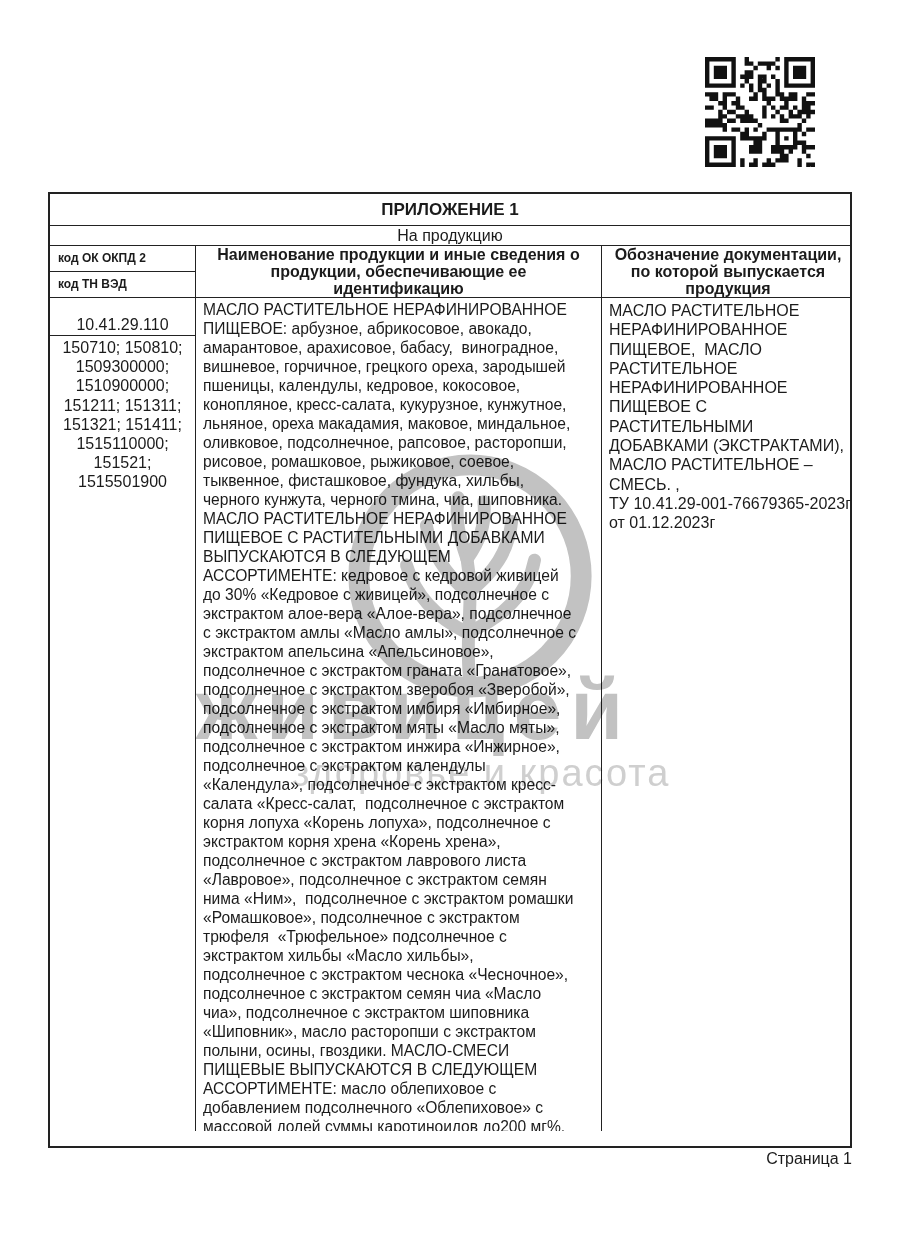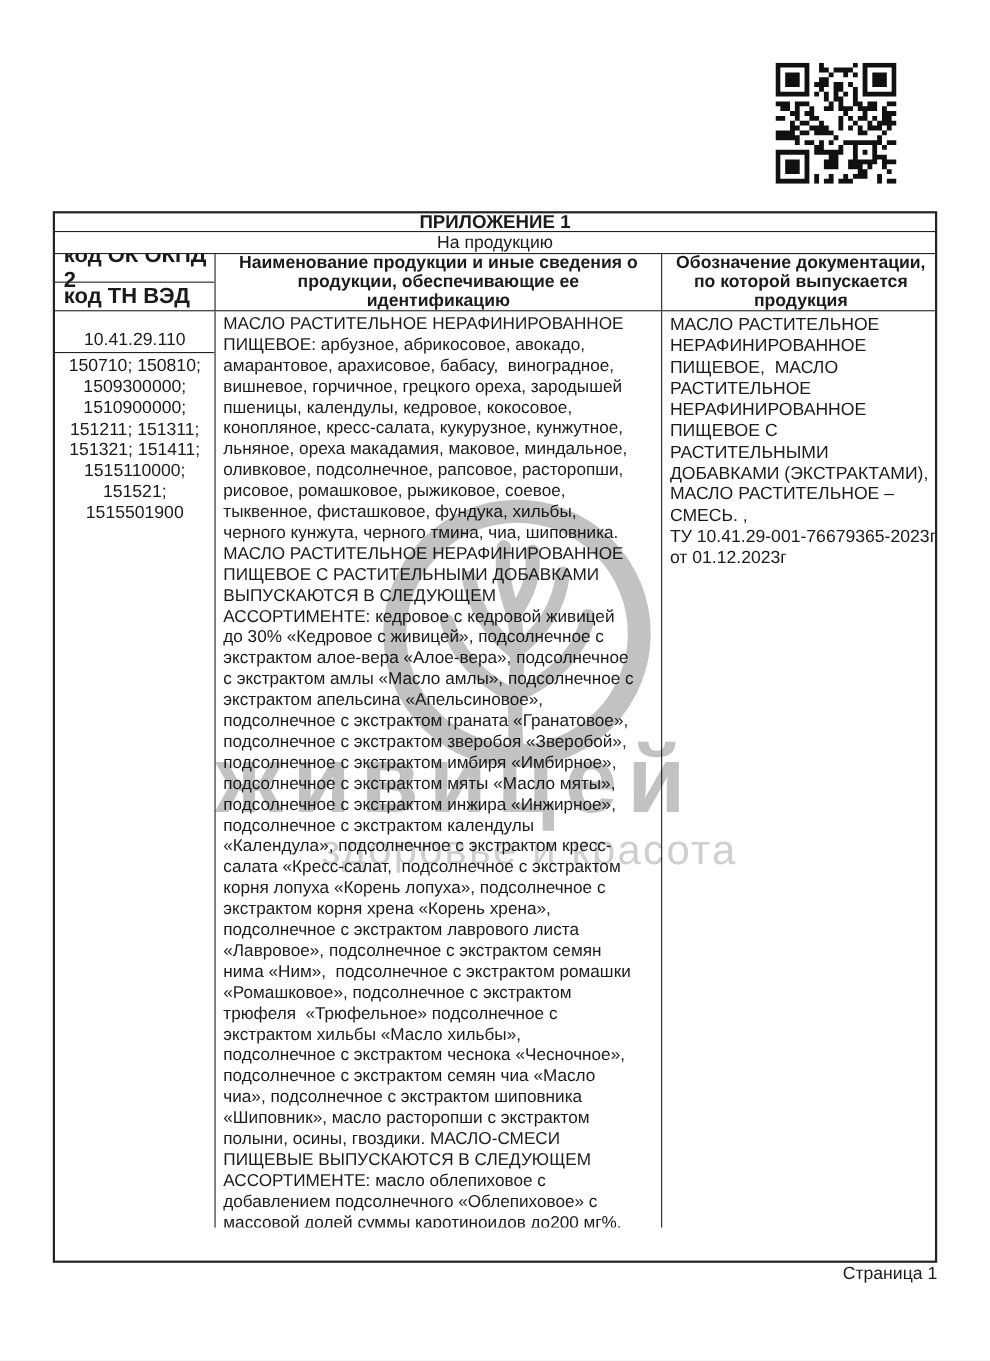--- a/index.html
+++ b/index.html
@@ -5,31 +5,31 @@
   html,body{margin:0;padding:0;background:#e8e8e8;}
   .page{position:relative;width:900px;height:1237px;background:#ffffff;overflow:hidden;
         font-family:"Liberation Sans", sans-serif;color:#1b1b1b;}
   
   .qr{position:absolute;left:705px;top:57px;width:110px;height:110px;}
   .qr svg{width:100%;height:100%;}
   
   .doc-table{position:absolute;left:48px;top:192px;width:804px;height:956px;
              border:2px solid #222;box-sizing:border-box;}
   .trow{box-sizing:border-box;border-bottom:1.5px solid #222;overflow:hidden;}
-  .r1{height:17px;display:flex;align-items:center;justify-content:center;
+  .r1{height:32px;display:flex;align-items:center;justify-content:center;
       font-weight:bold;font-size:17px;}
   .r2{height:22px;display:flex;align-items:center;justify-content:center;font-size:17px;}
   .r2 .b{font-weight:bold;white-space:pre;}
   .r3{height:20px;display:flex;align-items:center;justify-content:center;font-size:16px;}
   .r4{height:52px;display:grid;grid-template-columns:146px 406px 252px;}
   .r4 .hc{box-sizing:border-box;border-right:1.5px solid #222;overflow:hidden;}
   .r4 .hc:last-child{border-right:none;}
   .codecol-head{display:flex;flex-direction:column;}
   .codecol-head .half{box-sizing:border-box;height:26px;display:flex;align-items:center;
-      padding-left:8px;font-weight:bold;font-size:20px;}
+      padding-left:8px;font-weight:bold;font-size:12px;}
   .codecol-head .half.top{border-bottom:1.5px solid #222;}
   .center-head{display:flex;align-items:center;justify-content:center;text-align:center;
       font-weight:bold;font-size:16px;line-height:17px;white-space:pre-line;}
   .tbody{display:grid;grid-template-columns:146px 406px 252px;height:833px;}
   .tbody .bc{box-sizing:border-box;border-right:1.5px solid #222;overflow:hidden;}
   .tbody .bc:last-child{border-right:none;}
   .okpd{height:21px;display:flex;align-items:center;justify-content:center;
         font-size:16px;border-bottom:1.5px solid #222;box-sizing:border-box;margin-top:17px;}
   .tnved{padding-top:2px;text-align:center;font-size:16px;line-height:19.2px;white-space:pre;}
   .prodtext{padding:2px 0 8px 7px;font-size:15.6px;line-height:19px;white-space:pre;}

